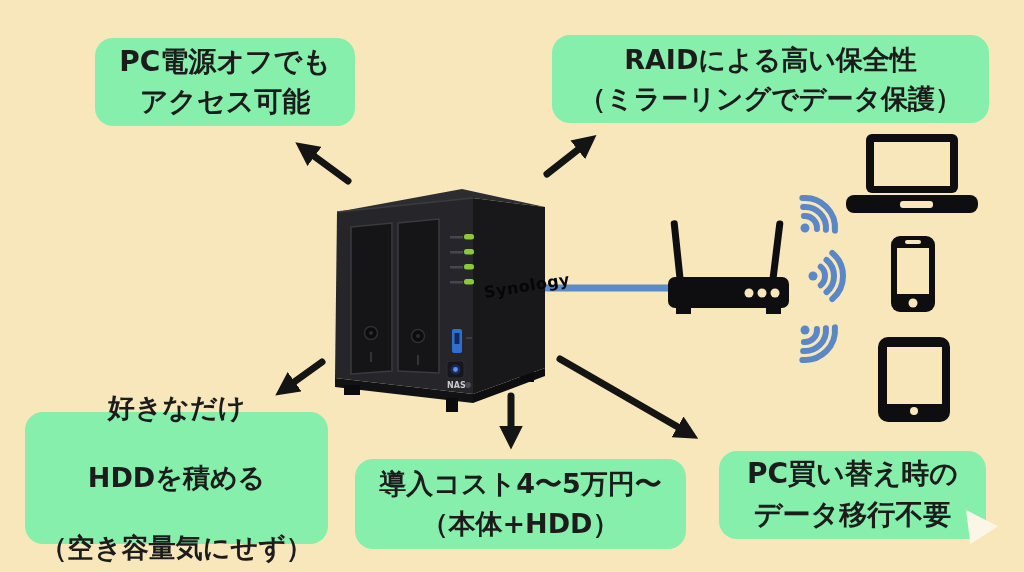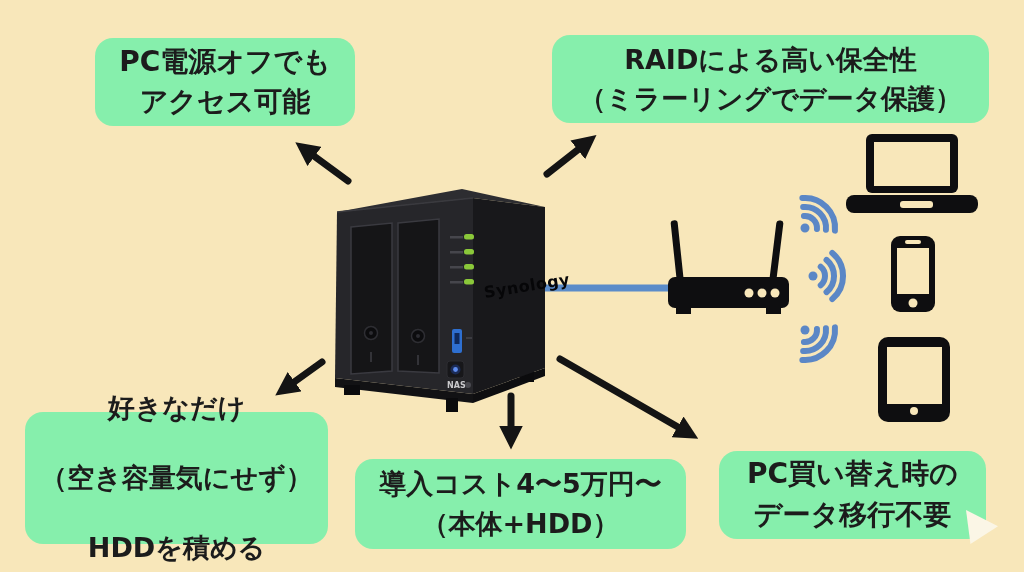--- a/index.html
+++ b/index.html
@@ -145,22 +145,22 @@
     <div class="ln">アクセス可能</div>
   </div>
 
   <div class="bubble" id="bubble-raid">
     <div class="ln">RAIDによる高い保全性</div>
     <div class="ln">（ミラーリングでデータ保護）</div>
   </div>
 
   <div class="bubble" id="bubble-hdd">
     <div class="ln">好きなだけ</div>
+    <div class="ln">HDDを積める</div>
     <div class="ln">（空き容量気にせず）</div>
-    <div class="ln">HDDを積める</div>
   </div>
 
   <div class="bubble" id="bubble-cost">
     <div class="ln">導入コスト4〜5万円〜</div>
     <div class="ln">（本体+HDD）</div>
   </div>
 
   <div class="bubble" id="bubble-migration">
     <div class="ln">PC買い替え時の</div>
     <div class="ln">データ移行不要</div>

